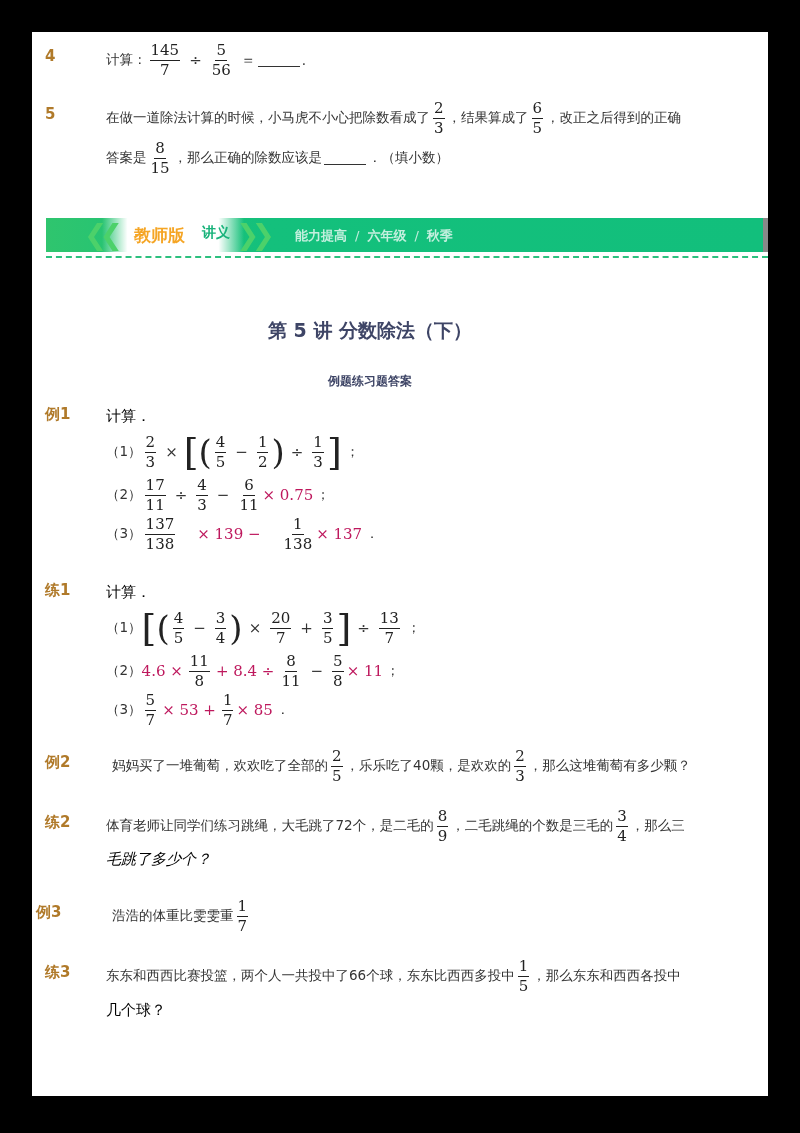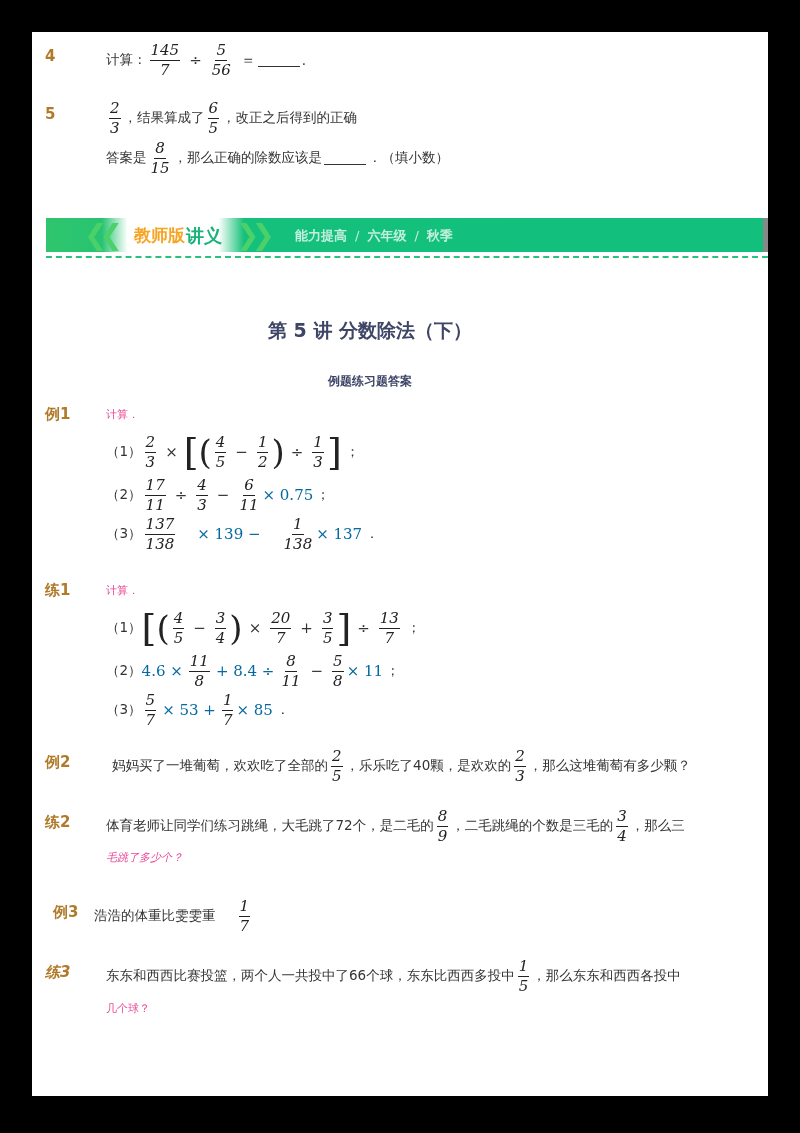--- a/index.html
+++ b/index.html
@@ -2,37 +2,37 @@
 <html><head>
 <meta charset="utf-8">
 <style>
   html, body { margin:0; padding:0; }
   body { width:800px; height:1133px; background:#000; position:relative; overflow:hidden;
          font-family:"DejaVu Sans","Liberation Sans",sans-serif; color:#333; }
   .page { position:absolute; left:32px; top:32px; width:736px; height:1064px; background:#fff; overflow:hidden; }
   .abs { position:absolute; }
   .num { color:#b07a2a; font-weight:bold; font-size:15px; }
   .label { color:#b07a2a; font-weight:bold; font-size:15px; }
-  .txt { font-size:11px; color:#ec4899; white-space:nowrap; }
+  .txt { font-size:15px; color:#000000; white-space:nowrap; }
   .line { position:absolute; display:flex; align-items:center; font-size:13.5px; color:#333; white-space:nowrap; }
-  .m { font-family:"DejaVu Serif","Liberation Serif",serif; font-size:15px; color:#0369a1; }
+  .m { font-family:"DejaVu Serif","Liberation Serif",serif; font-size:15px; color:#be185d; }
   .frac { display:inline-flex; flex-direction:column; align-items:center; vertical-align:middle; margin:0 3px;
-          font-family:"DejaVu Serif","Liberation Serif",serif; font-size:15px; line-height:17px; color:#222;font-style:italic; }
+          font-family:"DejaVu Serif","Liberation Serif",serif; font-size:15px; line-height:17px; color:#222; }
   .frac .n { padding:0 1px 1px; border-bottom:1.2px solid #222; }
   .frac .d { padding:1px 1px 0; }
   .op { font-family:"DejaVu Serif","Liberation Serif",serif; font-size:15px; margin:0 6px; color:#333; }
   .big { font-family:"DejaVu Serif","Liberation Serif",serif; font-size:38px; line-height:38px; color:#222; font-weight:300; }
   .paren { font-family:"DejaVu Serif","Liberation Serif",serif; font-size:34px; line-height:34px; color:#222; }
   .blank { display:inline-block; width:42px; border-bottom:1px solid #333; height:12px; margin:0 2px; }
   .banner { position:absolute; left:14px; top:186px; width:722px; height:34px;
             background:linear-gradient(90deg,#2fc56e 0%,#14c07c 30%,#12bf7c 100%); }
   .banner-white { position:absolute; left:56px; top:0; width:142px; height:34px; background:linear-gradient(90deg,rgba(255,255,255,0.0),#fff 18%,#fff 82%,rgba(255,255,255,0)); }
   .chev { position:absolute; top:2px; font-size:28px; line-height:30px; font-weight:bold; color:#4cd16a; letter-spacing:-8px; }
   .banner-title-a { position:absolute; left:88px; top:6px; font-size:17px; font-weight:bold; color:#f5a524; }
-  .banner-title-b { position:absolute; left:140px; top:6px; font-size:18px; font-weight:bold; color:#18b27a; }
+  .banner-title-b { position:absolute; left:156px; top:6px; font-size:14px; font-weight:bold; color:#18b27a; }
   .crumbs { position:absolute; left:249px; top:9px; font-size:13px; font-weight:bold; color:rgba(255,255,255,0.75); white-space:nowrap; }
   .crumbs .sep { margin:0 8px; font-weight:normal; }
   .dots { position:absolute; left:14px; top:224px; width:722px; height:0; border-top:2px dashed #2cc07e; }
   .scroll-tab { position:absolute; left:731px; top:186px; width:5px; height:34px; background:#888; }
   .title { position:absolute; left:0; width:676px; text-align:center; font-weight:bold; color:#3e4566; }
 </style>
 </head>
 <body>
 
 <div class="page">
@@ -49,20 +49,21 @@
         <span class="n">5</span>
         <span class="d">56</span>
       </span>
     <span class="op" style="margin-right:0">＝</span>
     <span class="blank"></span>
     <span>.</span>
   </div>
 
   <div class="abs num" style="left:13px;top:73px;">5</div>
   <div class="line" style="left:74px;top:66px;height:40px;">
+    <span>在做一道除法计算的时候，小马虎不小心把除数看成了</span>
     <span class="frac">
         <span class="n">2</span>
         <span class="d">3</span>
       </span>
     <span>，结果算成了</span>
     <span class="frac">
         <span class="n">6</span>
         <span class="d">5</span>
       </span>
     <span>，改正之后得到的正确</span>
@@ -250,30 +251,30 @@
       </span>
     <span>，二毛跳绳的个数是三毛的</span>
     <span class="frac">
         <span class="n">3</span>
         <span class="d">4</span>
       </span>
     <span>，那么三</span>
   </div>
   <div class="abs txt" style="left:74px;top:818px;font-style:italic;">毛跳了多少个？</div>
 
-  <div class="abs label" style="left:21px;top:871px;">例3</div>
-  <div class="line" style="left:62px;top:864px;height:40px;gap:20px;">
+  <div class="abs label" style="left:4px;top:871px;">例3</div>
+  <div class="line" style="left:80px;top:864px;height:40px;">
     <span>浩浩的体重比雯雯重</span>
     <span class="frac">
         <span class="n">1</span>
         <span class="d">7</span>
       </span>
   </div>
 
-  <div class="abs label" style="left:13px;top:931px;font-style:italic;">练3</div>
+  <div class="abs label" style="left:13px;top:931px;">练3</div>
   <div class="line" style="left:74px;top:924px;height:40px;text-align:center;">
     <span>东东和西西比赛投篮，两个人一共投中了66个球，东东比西西多投中</span>
     <span class="frac">
         <span class="n">1</span>
         <span class="d">5</span>
       </span>
     <span>，那么东东和西西各投中</span>
   </div>
   <div class="abs txt" style="left:74px;top:969px;">几个球？</div>
 

